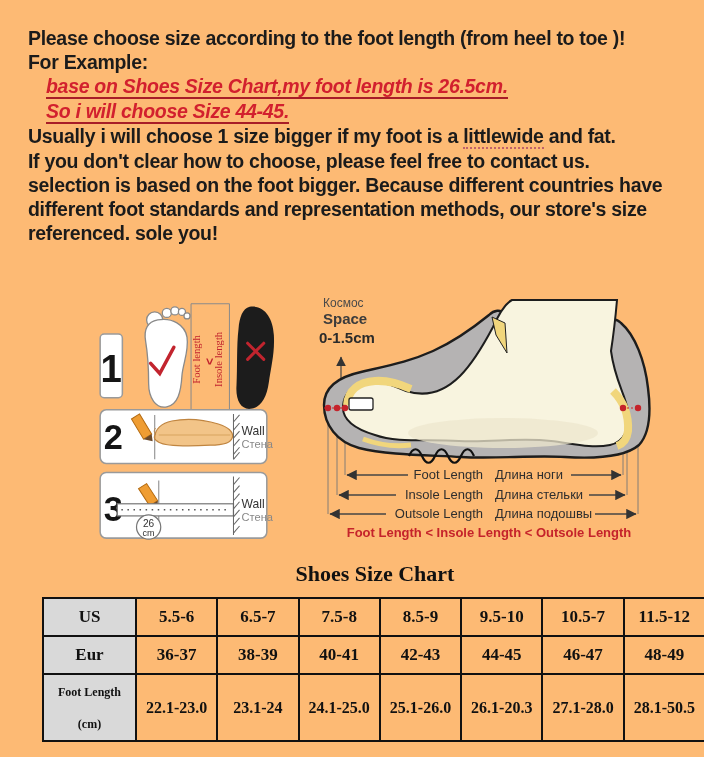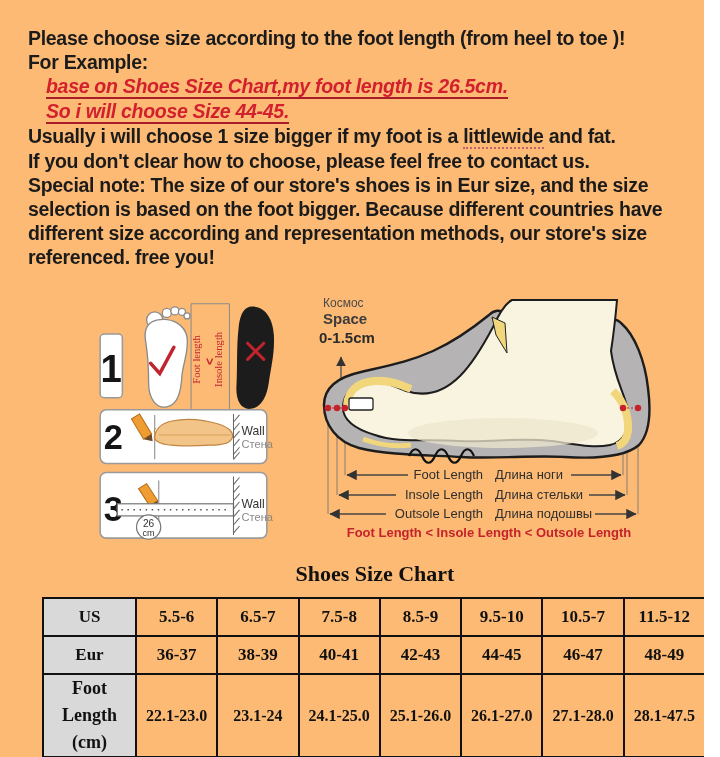--- a/index.html
+++ b/index.html
@@ -18,40 +18,39 @@
   
   .chart-title{position:absolute;top:561px;left:30px;width:690px;text-align:center;
                font-family:"Liberation Serif",serif;font-weight:bold;font-size:22px;color:#111;}
   table.size-chart{position:absolute;left:42px;top:597px;width:664px;border-collapse:collapse;
                    table-layout:fixed;}
   table.size-chart td{border:2px solid #111;font-family:"Liberation Serif",serif;font-weight:bold;
                       font-size:17px;color:#111;text-align:center;vertical-align:middle;padding:0 1px;margin-left:24px;}
   tr.r1 td,tr.r2 td{height:36px;}
   tr.r3 td{height:65px;font-size:16px;}
   td.rowlabel{background:#d9d9d9;}
-  tr.r3 td.rowlabel{line-height:27px;font-size:18px;}
+  tr.r3 td.rowlabel{line-height:32px;font-size:12px;}
   svg text{font-family:"Liberation Sans",sans-serif;}
   text.serif{font-family:"Liberation Serif",serif;}
 </style>
 </head>
 <body>
 
 <div class="page">
 
   <div class="intro">
     <div class="il">Please choose size according to the foot length (from heel to toe )!</div>
     <div class="il">For Example:</div>
     <div class="il red-line"><span class="red-underline">base on Shoes Size Chart,my foot length is 26.5cm.</span></div>
     <div class="il red-line"><span class="red-underline">So i will choose Size 44-45.</span></div>
     <div class="il"><span>Usually i will choose 1 size bigger if my foot is a </span><span class="dotted-mark">littlewide</span><span> and fat.</span></div>
     <div class="il">If you don't clear how to choose, please feel free to contact us.</div>
-    <div class="il">Special note: The size of our store's shoes is in Eur size, and the size</div>
     <div class="il">selection is based on the foot bigger. Because different countries have</div>
-    <div class="il">different size according and representation methods, our store's size</div>
-    <div class="il">referenced. free you!</div>
+    <div class="il">different foot standards and representation methods, our store's size</div>
+    <div class="il">referenced. sole you!</div>
   </div>
 
   <svg class="steps-svg" viewBox="0 0 200 272">
 
     <g>
       <rect x="15" y="47" width="22" height="63" rx="4" fill="#fff" stroke="#9a9a9a" stroke-width="1.5"></rect>
       <text x="26" y="94" text-anchor="middle" font-size="38" font-weight="bold" fill="#151515">1</text>
 
       <g fill="#fff" stroke="#8a8a8a" stroke-width="1.3">
         <circle cx="69" cy="33" r="8"></circle>
@@ -226,20 +225,20 @@
         <td>44-45</td>
         <td>46-47</td>
         <td>48-49</td>
       </tr>
       <tr class="r3">
         <td class="rowlabel">Foot Length (cm)</td>
         <td>22.1-23.0</td>
         <td>23.1-24</td>
         <td>24.1-25.0</td>
         <td>25.1-26.0</td>
-        <td>26.1-27.0</td>
+        <td>26.1-20.3</td>
         <td>27.1-28.0</td>
-        <td>28.1-47.5</td>
+        <td>28.1-50.5</td>
       </tr>
     </tbody>
   </table>
 
 </div>
 
 </body></html>

